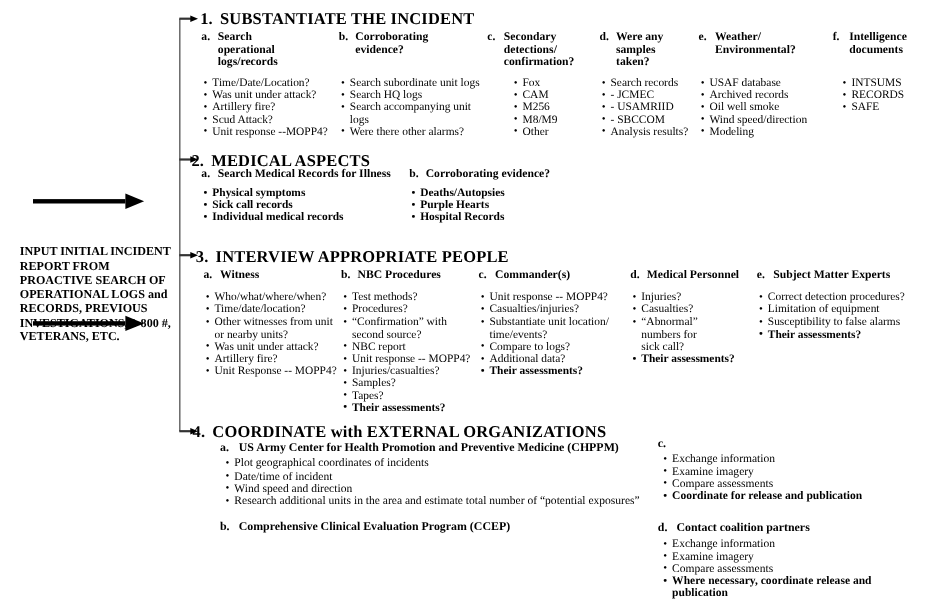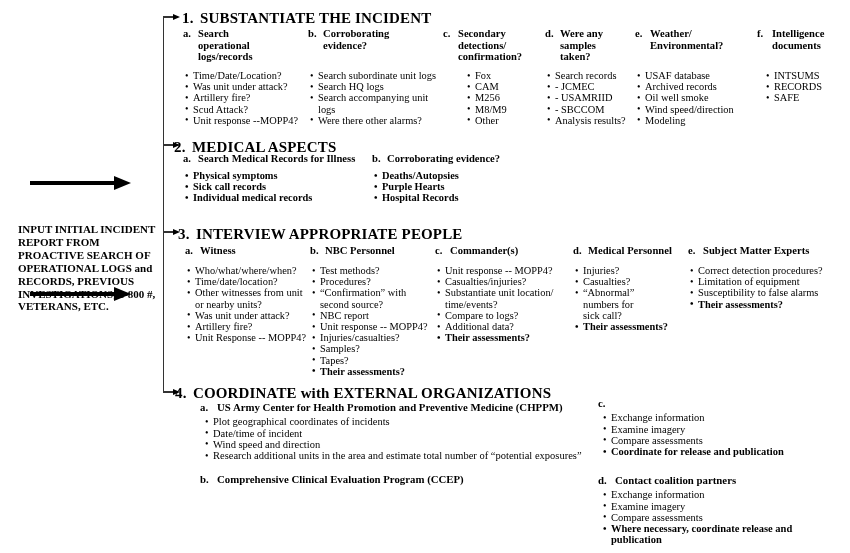--- a/index.html
+++ b/index.html
@@ -222,21 +222,21 @@
       <li>Other witnesses from unit
 or nearby units?</li>
       <li>Was unit under attack?</li>
       <li>Artillery fire?</li>
       <li>Unit Response -- MOPP4?</li>
     </ul>
   </div>
   <div class="col" style="left:132px;top:19px;width:126px">
     <div class="colhead">
         <span class="letter">b.</span>
-        <span class="htext">NBC Personnel</span>
+        <span class="htext">NBC Procedures</span>
       </div>
     <ul class="items">
       <li>Test methods?</li>
       <li>Procedures?</li>
       <li>“Confirmation” with
 second source?</li>
       <li>NBC report</li>
       <li>Unit response -- MOPP4?</li>
       <li>Injuries/casualties?</li>
       <li>Samples?</li>

